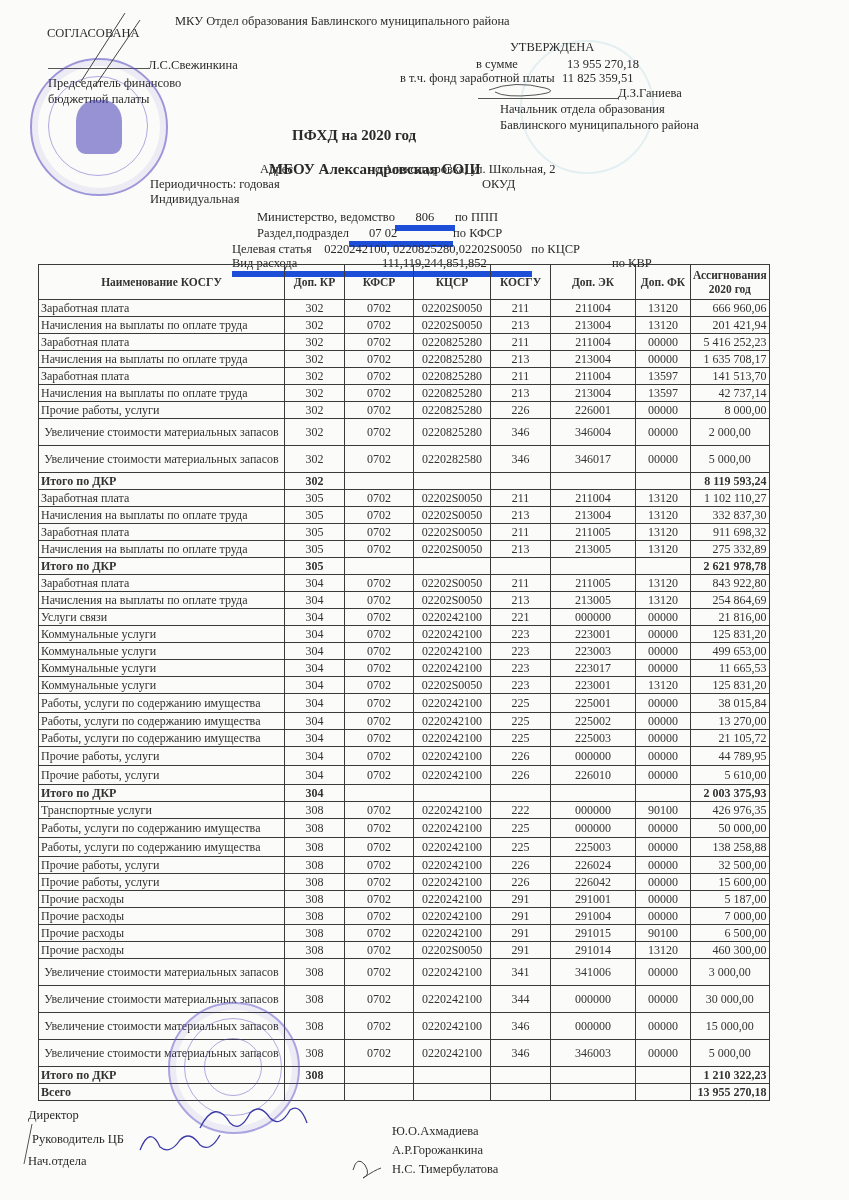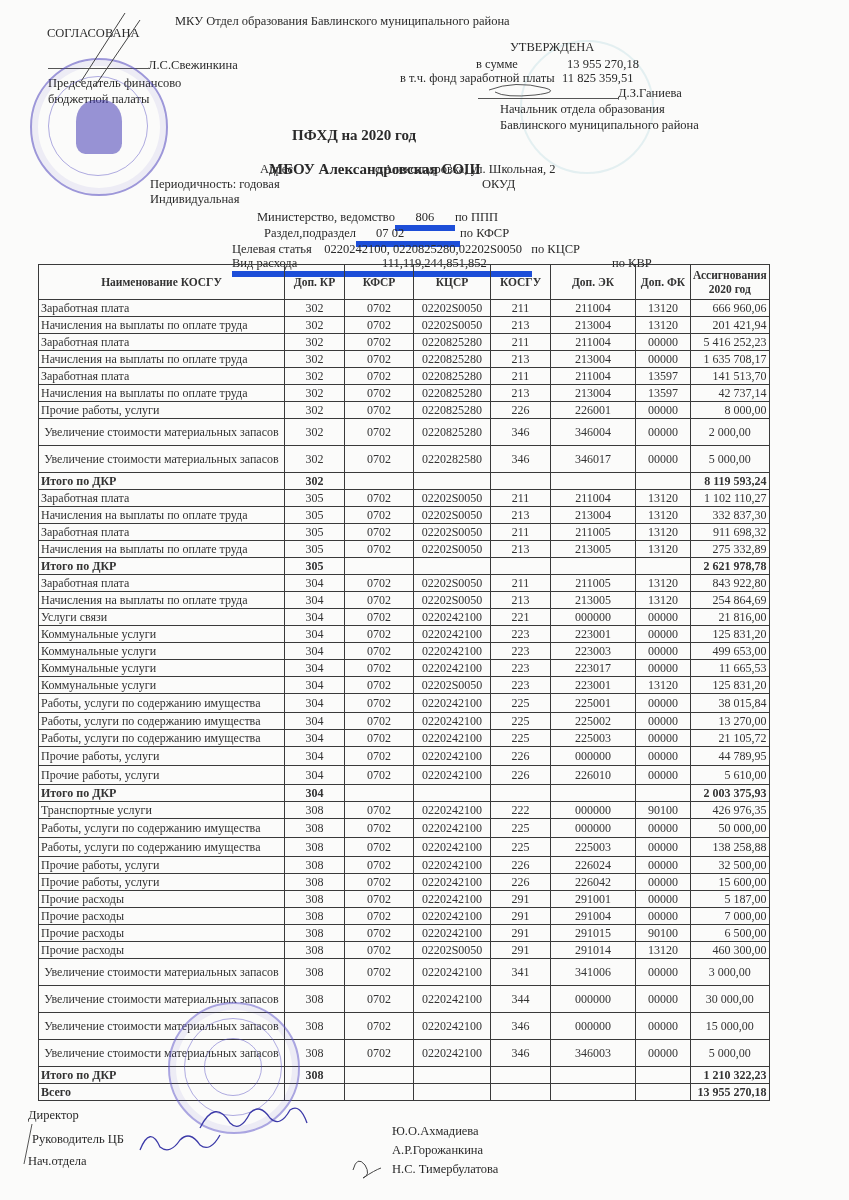--- a/index.html
+++ b/index.html
@@ -104,21 +104,21 @@
 <div class="abs title-bold" style="left:269px; top:145px;margin-top:16px;">МБОУ Александровская СОШ</div>
 <div class="abs hdr-text" style="left:260px; top:162px;">Адрес</div>
 <div class="abs hdr-text" style="left:375px; top:162px;">с.Александровка, ул. Школьная, 2</div>
 <div class="abs hdr-text" style="left:150px; top:177px;">Периодичность: годовая</div>
 <div class="abs hdr-text" style="left:482px; top:177px;">ОКУД</div>
 <div class="abs hdr-text" style="left:150px; top:192px;">Индивидуальная</div>
 
 <div class="abs hdr-text" style="left:257px; top:210px;">
   <span>Министерство, ведомство</span><span class="underline-blank" style="width:60px; text-align:center;">806</span><span>по ППП</span>
 </div>
-<div class="abs hdr-text" style="left:257px; top:226px;margin-left:7px;">
+<div class="abs hdr-text" style="left:257px; top:226px;">
   <span>Раздел,подраздел</span><span class="underline-blank" style="width:104px; padding-left:20px; box-sizing:border-box;">07 02</span><span>по КФСР</span>
 </div>
 <div class="abs hdr-text" style="left:232px; top:242px;">
   <span>Целевая статья</span>&nbsp;&nbsp;&nbsp;&nbsp;<span>0220242100, 0220825280,02202S0050</span>&nbsp;&nbsp;&nbsp;<span>по КЦСР</span>
 </div>
 <div class="abs hdr-text" style="left:232px; top:256px;">
   <span class="underline-blank" style="width:150px;"><span>Вид расхода</span></span><span class="underline-blank" style="width:150px;">111,119,244,851,852</span><span style="display:inline-block; width:80px;"></span><span>по КВР</span>
 </div>
 
 <table class="main">

